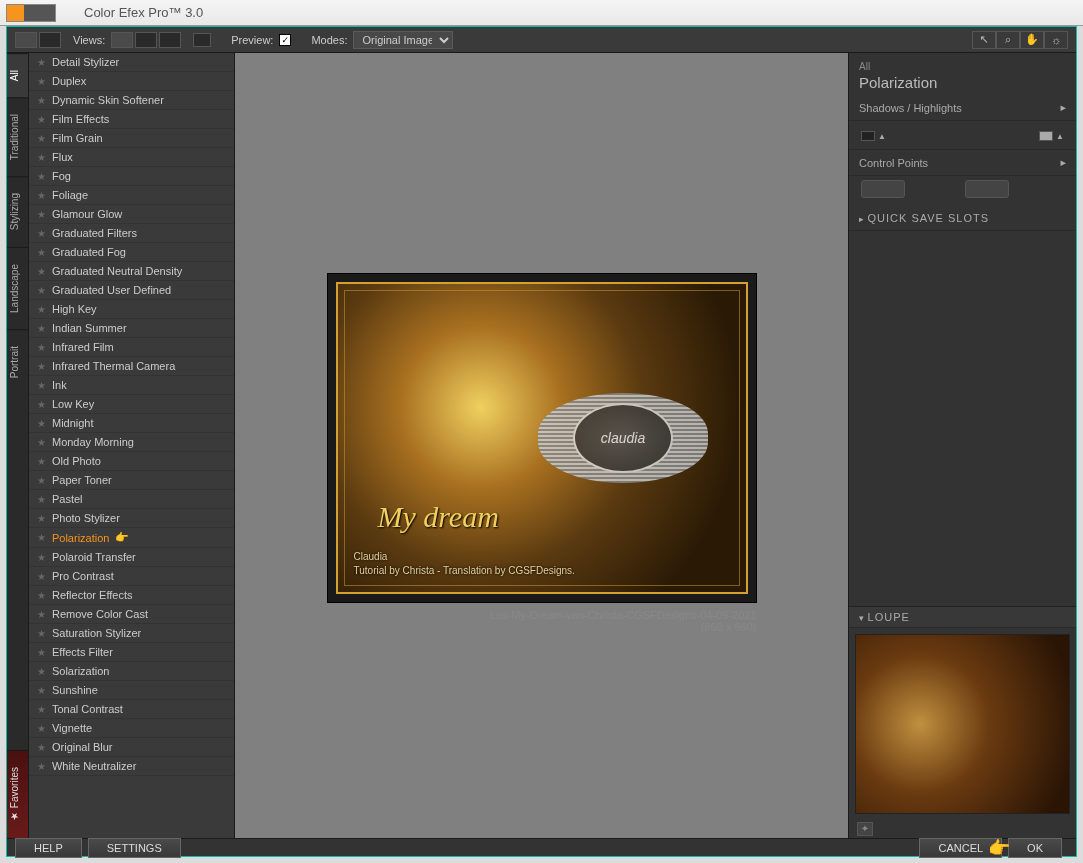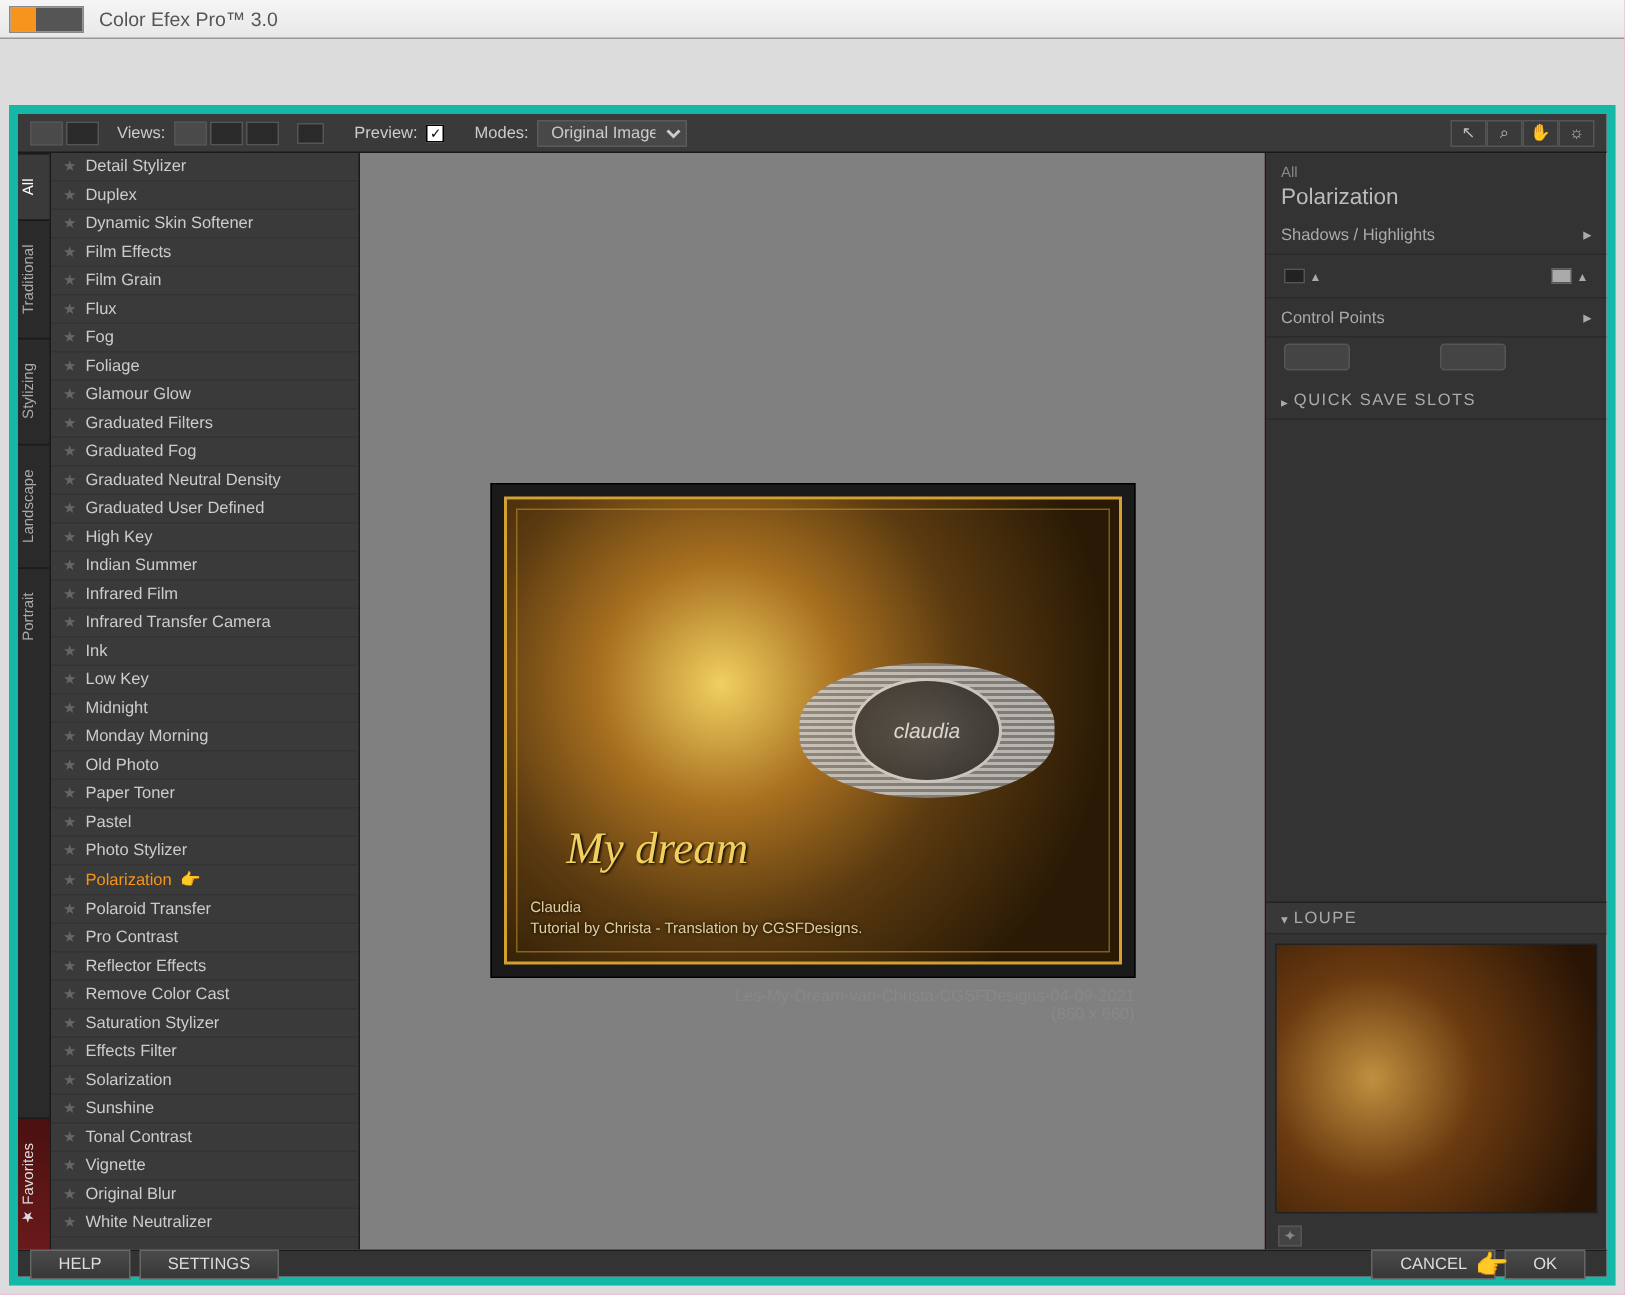--- a/index.html
+++ b/index.html
@@ -1,22 +1,22 @@
 <!DOCTYPE html>
 <html><head>
 <meta charset="utf-8">
 <style>
 * { margin: 0; padding: 0; box-sizing: border-box; font-family: Arial, sans-serif; }
 body { background: #dcdcdc; width: 1083px; height: 863px; overflow: hidden; position: relative; }
 
-.window-title-bar { height: 26px; background: linear-gradient(#f5f5f5, #e8e8e8); border-bottom: 1px solid #999; display: flex; align-items: center; padding: 0 6px; }
+.window-title-bar { height: 26px; background: linear-gradient(#f5f5f5, #e8e8e8); border-bottom: 1px solid #999; display: flex; align-items: center; padding: 0 6px; gap: 18px; }
 .nik-logo { width: 50px; height: 18px; background: linear-gradient(90deg, #f7941d 35%, #555 35%); border: 1px solid #888; margin-right: 10px; }
 .app-title { color: #555; font-size: 13px; }
 
-.app-body { position: absolute; left: 6px; right: 6px; top: 26px; bottom: 6px; background: #f9a8d4; border: 6px solid #14b8a6; display: flex; flex-direction: column; margin-top: 44px; }
+.app-body { position: absolute; left: 6px; right: 6px; top: 26px; bottom: 6px; background: #0f766e; border: 1px solid #14b8a6; display: flex; flex-direction: column; }
 
 .top-toolbar { height: 26px; background: #3a3a3a; border-bottom: 1px solid #1a1a1a; display: flex; align-items: center; padding: 0 8px; font-size: 11px; color: #ccc; }
 .tb-btn-group { display: flex; gap: 2px; margin-right: 12px; }
 .tb-icon-btn { width: 22px; height: 16px; background: #2a2a2a; border: 1px solid #555; }
 .tb-icon-btn.active { background: #4a4a4a; }
 .tb-label { margin-right: 6px; }
 .tb-dropdown { width: 18px; height: 14px; background: #2a2a2a; border: 1px solid #555; margin-right: 20px; }
 .tb-spacer { flex: 1; }
 .tb-check { margin-right: 20px; }
 .mode-select { background: #484848; color: #ccc; border: 1px solid #5a5a5a; font-size: 11px; padding: 1px 4px; width: 100px; }
@@ -186,21 +186,21 @@
         <div class="filter-item">
           <span class="filter-star">★</span>
           <span>Indian Summer</span>
         </div>
         <div class="filter-item">
           <span class="filter-star">★</span>
           <span>Infrared Film</span>
         </div>
         <div class="filter-item">
           <span class="filter-star">★</span>
-          <span>Infrared Transfer Camera</span>
+          <span>Infrared Thermal Camera</span>
         </div>
         <div class="filter-item">
           <span class="filter-star">★</span>
           <span>Ink</span>
         </div>
         <div class="filter-item">
           <span class="filter-star">★</span>
           <span>Low Key</span>
         </div>
         <div class="filter-item">

